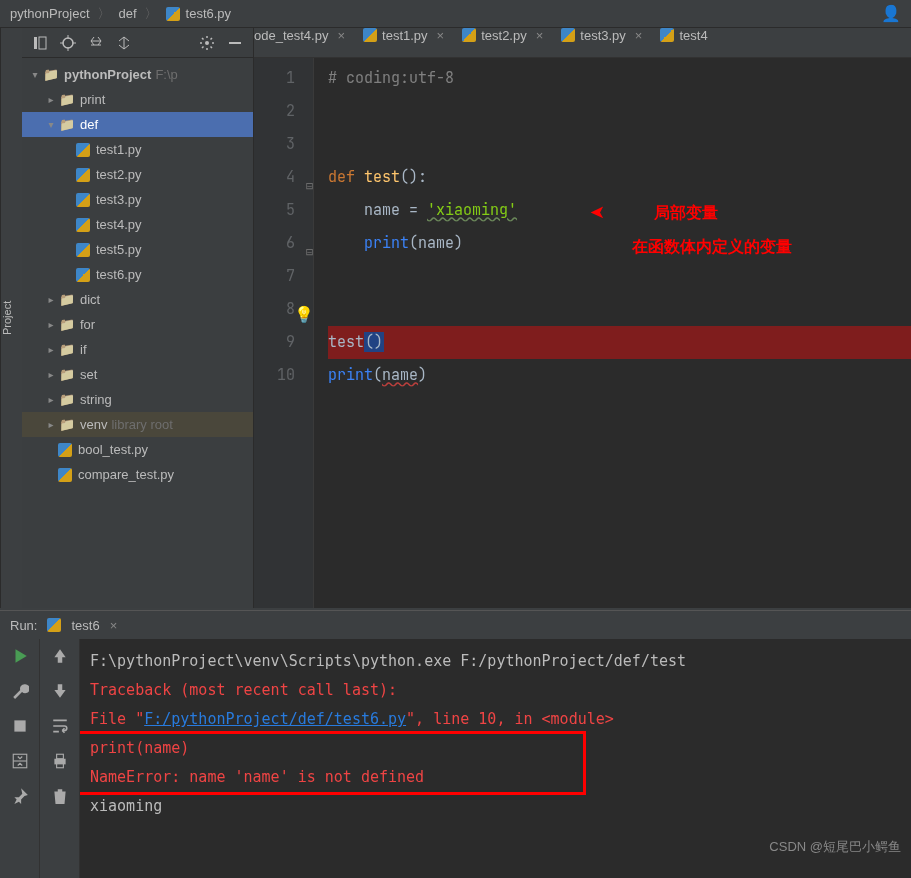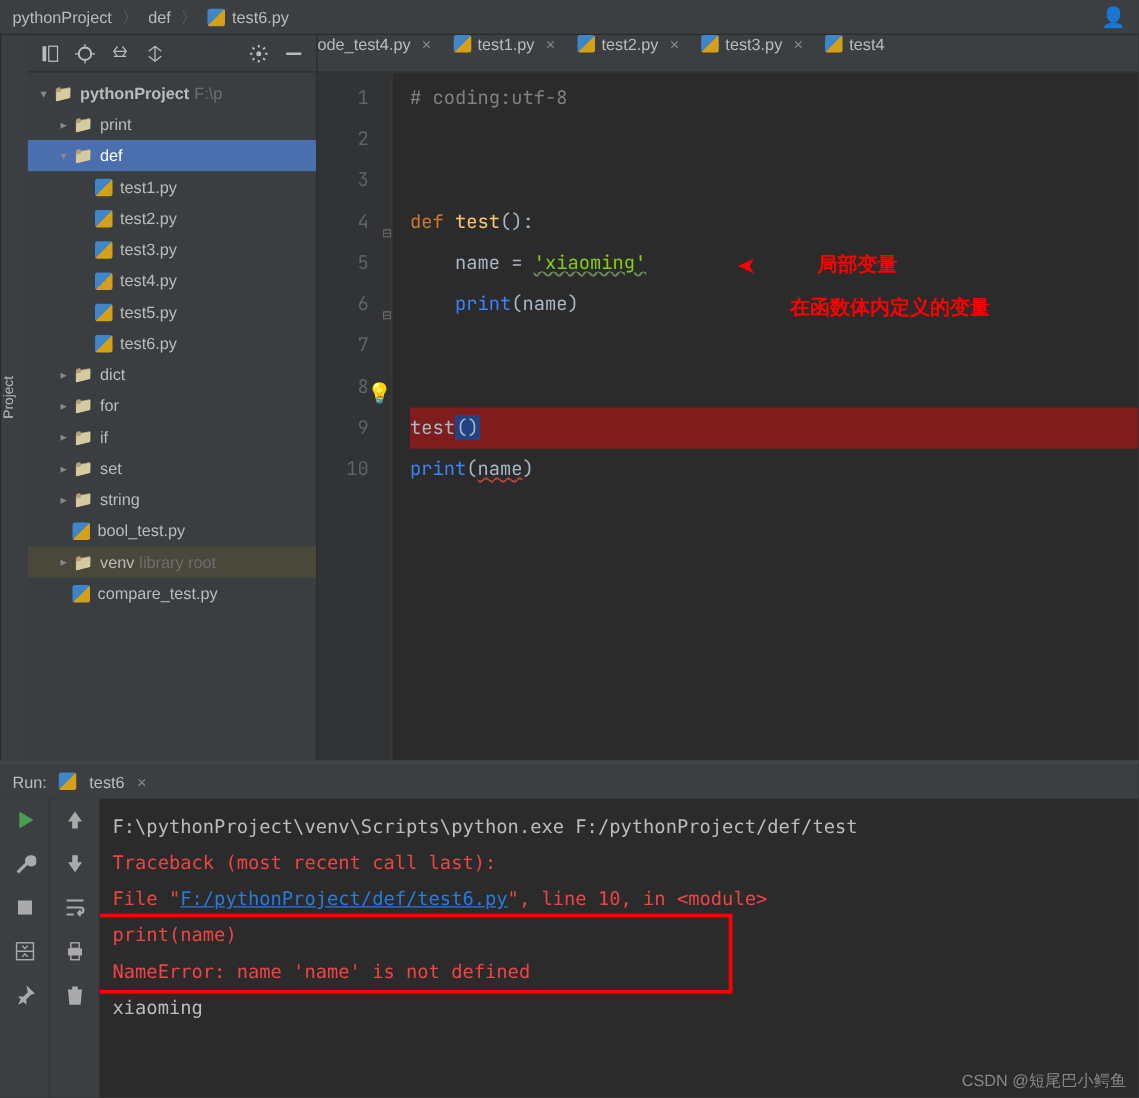--- a/index.html
+++ b/index.html
@@ -68,21 +68,21 @@
 .run-header{ height:28px; background:#3c3f41; display:flex; align-items:center; padding:0 10px; font-size:13px; gap:10px;}
 .run-body{ flex:1; display:flex;}
 .run-gutter1{width:40px; background:#3c3f41; display:flex; flex-direction:column; align-items:center; gap:14px; padding-top:8px; border-right:1px solid #323232;}
 .run-gutter2{width:40px; background:#3c3f41; display:flex; flex-direction:column; align-items:center; gap:14px; padding-top:8px; border-right:1px solid #323232;}
 .run-gutter1 svg,.run-gutter2 svg{width:18px;height:18px;fill:#aaa; cursor:pointer;}
 .play svg{fill:#499c54;}
 .console{ flex:1; padding:8px 10px; font-family:"Consolas",monospace; font-size:15px; line-height:29px; color:#bbb; position:relative; overflow:hidden;}
 .console .err{ color:#ef4444;}
 .console .link{ color:#287bde; text-decoration:underline;}
 .red-box{position:absolute; border:3px solid #f00; pointer-events:none;}
-.watermark{ position:absolute; right:10px; bottom:4px; color:#888; font-size:13px; font-family:"Microsoft YaHei",sans-serif;}
+.watermark{ position:absolute; right:10px; bottom:22px; color:#888; font-size:13px; font-family:"Microsoft YaHei",sans-serif;}
 .tab-pyicon{ display:inline-block; width:14px; height:14px; background:linear-gradient(135deg,#3e86c7 50%,#d4a017 50%); border-radius:2px;}
 </style>
 </head>
 <body>
 
 <div class="breadcrumb">
   <span>pythonProject</span>
   <span class="sep">〉</span>
   <span>def</span>
   <span class="sep">〉</span>
@@ -194,32 +194,32 @@
           <span class="arrow right"></span>
           <span class="ficon folder-icon"></span>
           <span>set</span>
         </div>
       <div class="tree-row">
           <span class="indent1"></span>
           <span class="arrow right"></span>
           <span class="ficon folder-icon"></span>
           <span>string</span>
         </div>
-      <div class="tree-row">
-          <span class="indent1"></span>
-          <span style="width:14px"></span>
-          <span class="tab-pyicon"></span>
-          <span style="margin-left:6px">bool_test.py</span>
-        </div>
       <div class="tree-row" style="background:#4a473b">
           <span class="indent1"></span>
           <span class="arrow right"></span>
           <span class="ficon folder-icon"></span>
           <span>venv</span>
           <span class="muted">library root</span>
+        </div>
+      <div class="tree-row">
+          <span class="indent1"></span>
+          <span style="width:14px"></span>
+          <span class="tab-pyicon"></span>
+          <span style="margin-left:6px">bool_test.py</span>
         </div>
       <div class="tree-row">
           <span class="indent1"></span>
           <span style="width:14px"></span>
           <span class="tab-pyicon"></span>
           <span style="margin-left:6px">compare_test.py</span>
         </div>
     </div>
   </div>
 

